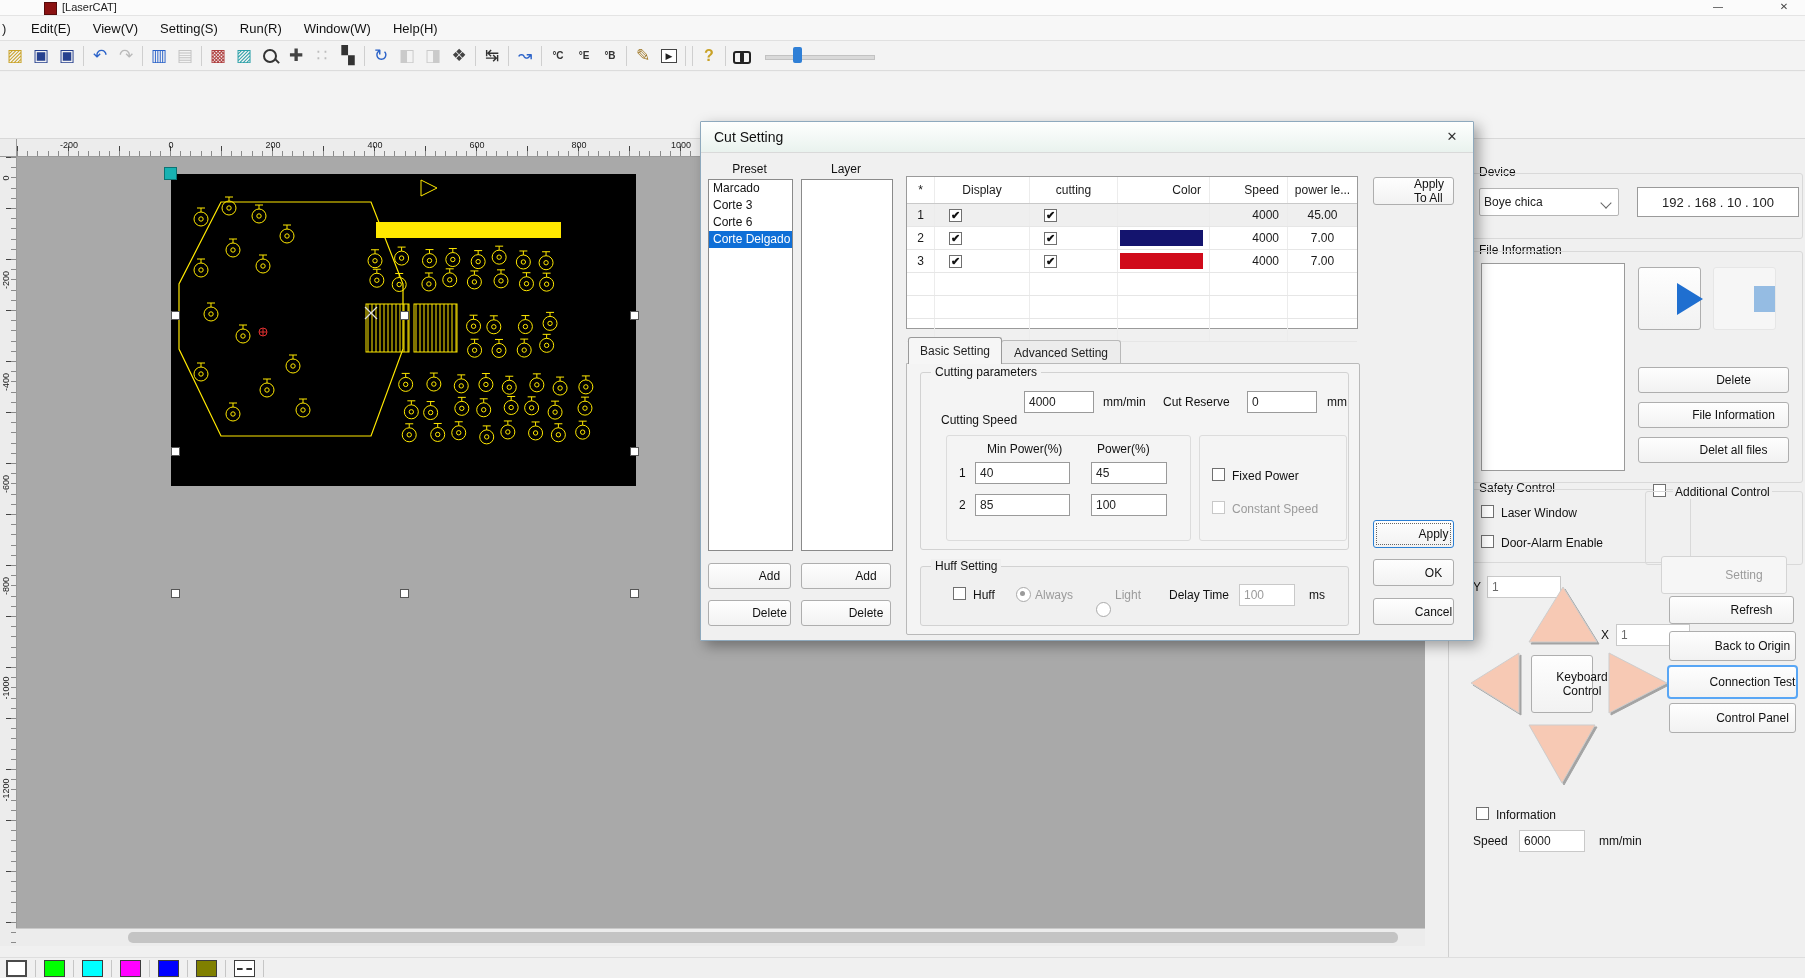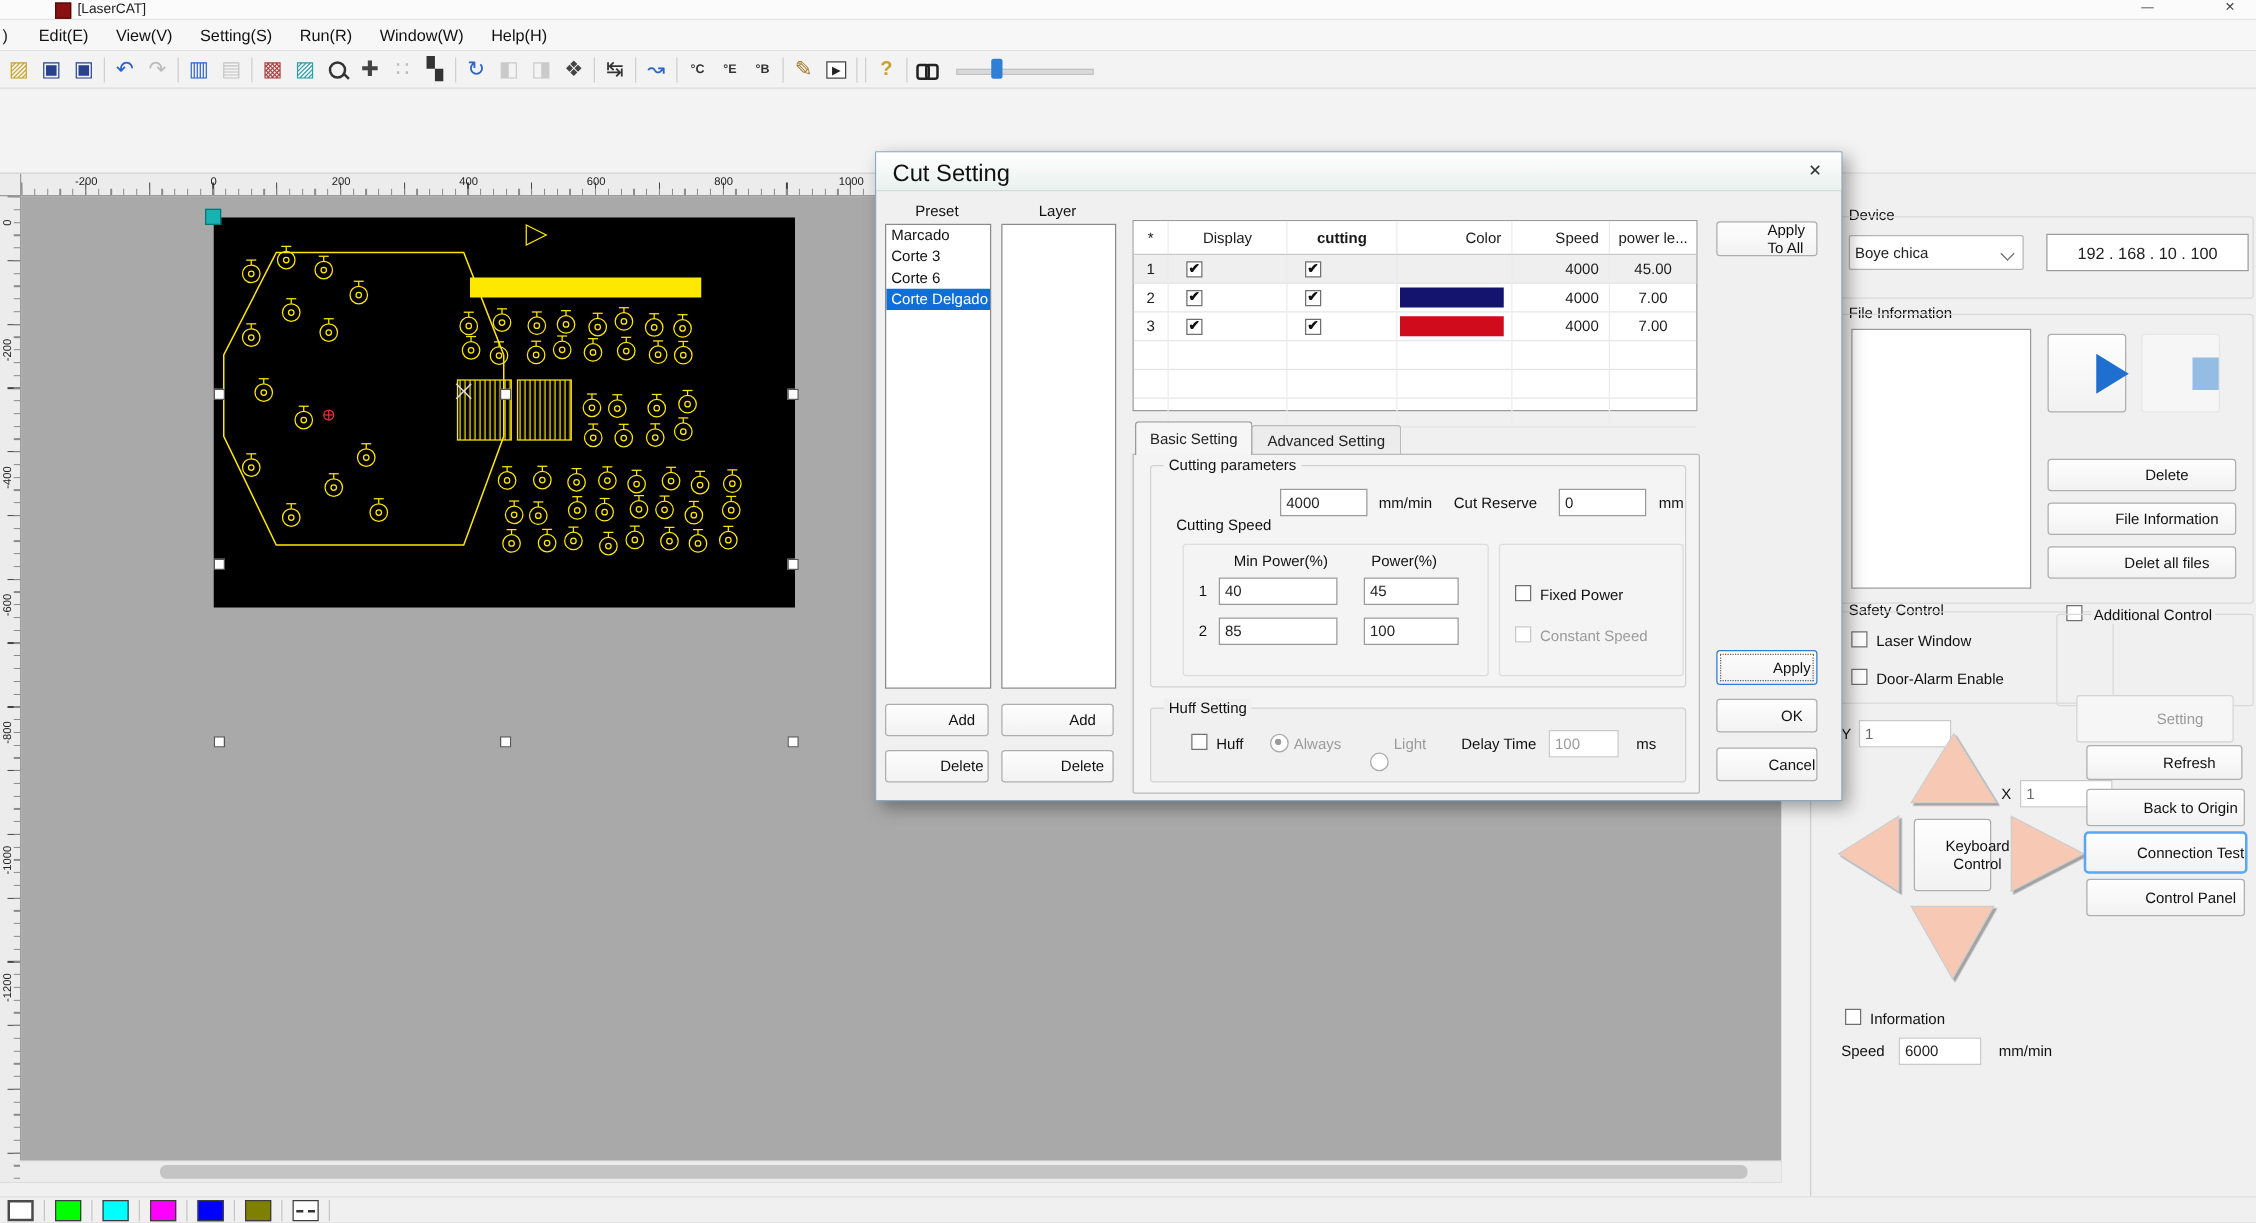--- a/index.html
+++ b/index.html
@@ -64,37 +64,37 @@
   #rcorner{left:0;top:0;width:16px;height:17px;background:#ececec;border-right:1px solid #9a9a9a;border-bottom:1px solid #9a9a9a;}
   #blackbox{left:171px;top:35px;width:465px;height:312px;background:#000;}
   #hscroll{left:16px;top:789px;width:1409px;height:17px;background:#ececec;border-top:1px solid #c9c9c9;}
   #hthumb{left:112px;top:3px;width:1270px;height:11px;background:#c4c4c4;border-radius:5px;}
   .handle{position:absolute;width:7px;height:7px;background:#fff;border:1px solid #555;z-index:3;}
   #rotmark{left:164px;top:28px;width:11px;height:11px;background:#18b2b2;border:1px solid #0c7373;z-index:3;}
 
   
   #dialog{left:700px;top:121px;width:772px;height:518px;background:#f0f0f0;border:1px solid #8ea9bd;border-radius:1px;box-shadow:5px 5px 14px rgba(0,0,0,.35);z-index:10;}
   #dlgtitle{left:0;top:0;width:100%;height:30px;background:linear-gradient(180deg,#fefffe,#e9f2ee);border-bottom:1px solid #d9d9d9;}
-  #dlgtitletext{left:13px;top:7px;font-size:19px;color:#111;}
+  #dlgtitletext{left:13px;top:7px;font-size:14px;color:#111;}
   #dlgclose{right:10px;top:5px;width:22px;height:20px;text-align:center;font-size:13px;color:#333;line-height:20px;}
   .collabel{font-size:12px;color:#111;text-align:center;}
   .listbox{background:#fff;border:1px solid #8a8a8a;overflow:hidden;}
   .litem{height:17px;line-height:17px;padding-left:4px;font-size:12px;color:#111;white-space:nowrap;}
   .litem.sel{background:#0f6fd7;color:#fff;}
   .btn{position:absolute;background:linear-gradient(180deg,#fefefe,#f2f2f2);border:1px solid #aeaeae;border-radius:3px;font:12px "Liberation Sans",sans-serif;color:#111;display:flex;align-items:center;justify-content:center;box-sizing:border-box;padding-left:40px;}
   .btn.focusblue{border:1px solid #2a7fd4;outline:1px dotted #666;outline-offset:-4px;}
   .btn.bluering{border:2px solid #58a6f5;border-radius:4px;}
   .btn.disabled{color:#9b9b9b;border-color:#d4d4d4;background:#f6f6f6;}
   
   #ltable{left:205px;top:54px;width:450px;height:151px;background:#fff;border:1px solid #9a9a9a;}
   .trow{display:flex;height:22px;border-bottom:1px solid #e6e6e6;align-items:center;}
   .trow.hdr{height:26px;background:#fff;border-bottom:1px solid #c9c9c9;font-size:12px;}
   .trow.hl{background:#efefef;}
   .tcell{height:100%;box-sizing:border-box;border-right:1px solid #ececec;display:flex;align-items:center;font-size:12px;}
-  .c0{width:28px;justify-content:center;} .c1{width:95px;} .c2{width:88px;font-weight:bold;} .c3{width:92px;justify-content:flex-end;padding-right:4px;} .c4{width:78px;justify-content:flex-end;padding-right:8px;} .c5{width:69px;justify-content:center;border-right:none;}
+  .c0{width:28px;justify-content:center;} .c1{width:95px;} .c2{width:88px;} .c3{width:92px;justify-content:flex-end;padding-right:4px;} .c4{width:78px;justify-content:flex-end;padding-right:8px;} .c5{width:69px;justify-content:center;border-right:none;}
   .hdr .tcell{justify-content:center;} .hdr .c3,.hdr .c4{justify-content:flex-end;padding-right:8px;}
   .cb{width:13px;height:13px;background:#fff;border:1px solid #707070;box-sizing:border-box;font-size:11px;line-height:11px;text-align:center;color:#111;font-weight:bold;}
   .cb.checked::after{content:"✔";}
   .tcell .cb{margin-left:14px;}
   .swatch{width:100%;height:16px;margin:0 2px;}
   
   .tab{position:absolute;height:24px;display:flex;align-items:center;justify-content:center;font-size:12px;border:1px solid #b9b9b9;border-bottom:none;border-radius:3px 3px 0 0;background:#ececec;color:#222;}
   .tab.active{background:#f6f6f6;height:26px;z-index:2;border-color:#9a9a9a;}
   #tabpane{left:205px;top:241px;width:452px;height:270px;border:1px solid #b9b9b9;background:#f4f4f4;border-radius:0 2px 2px 2px;}
   .groupbox{position:absolute;border:1px solid #d2d2d2;border-radius:3px;}

